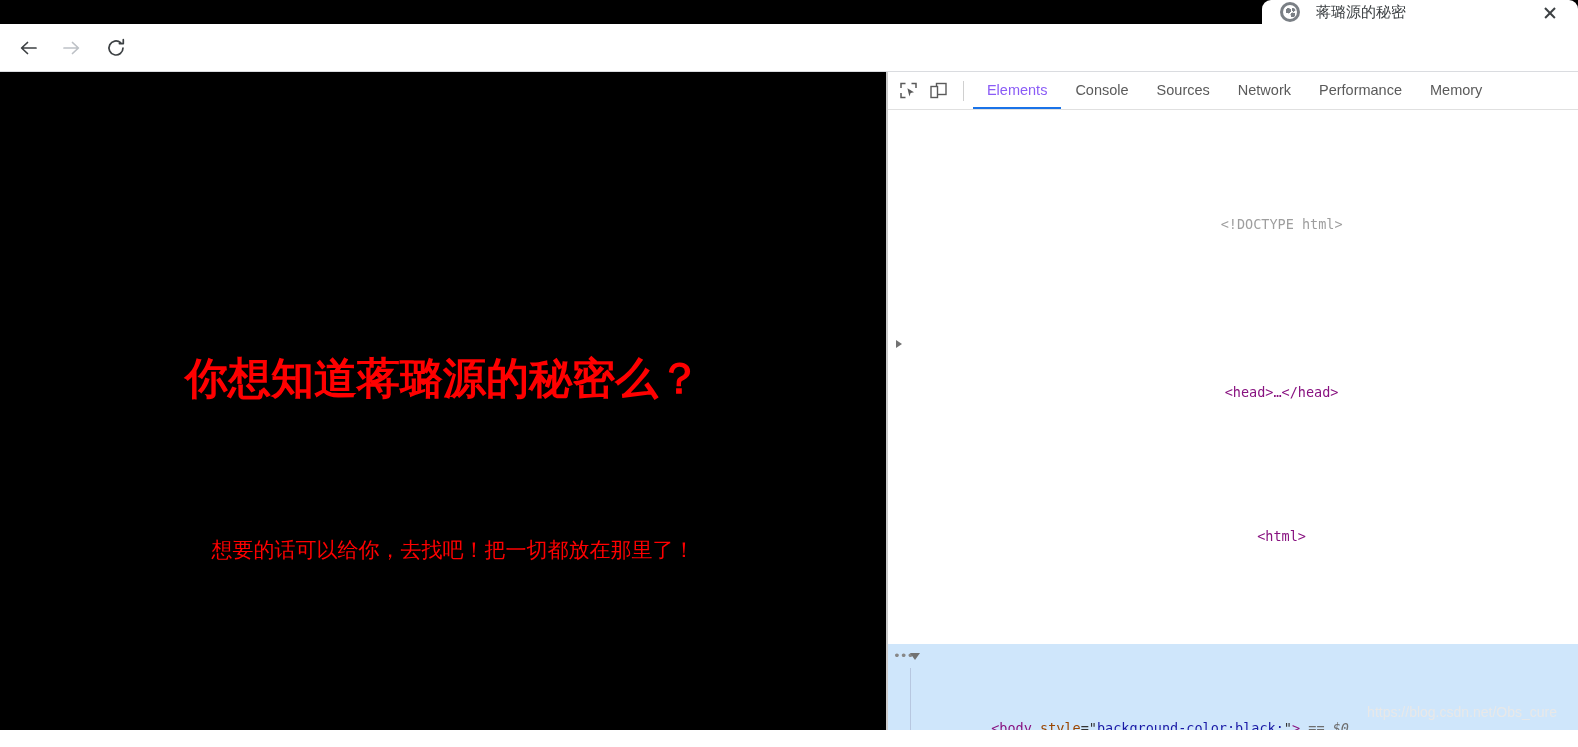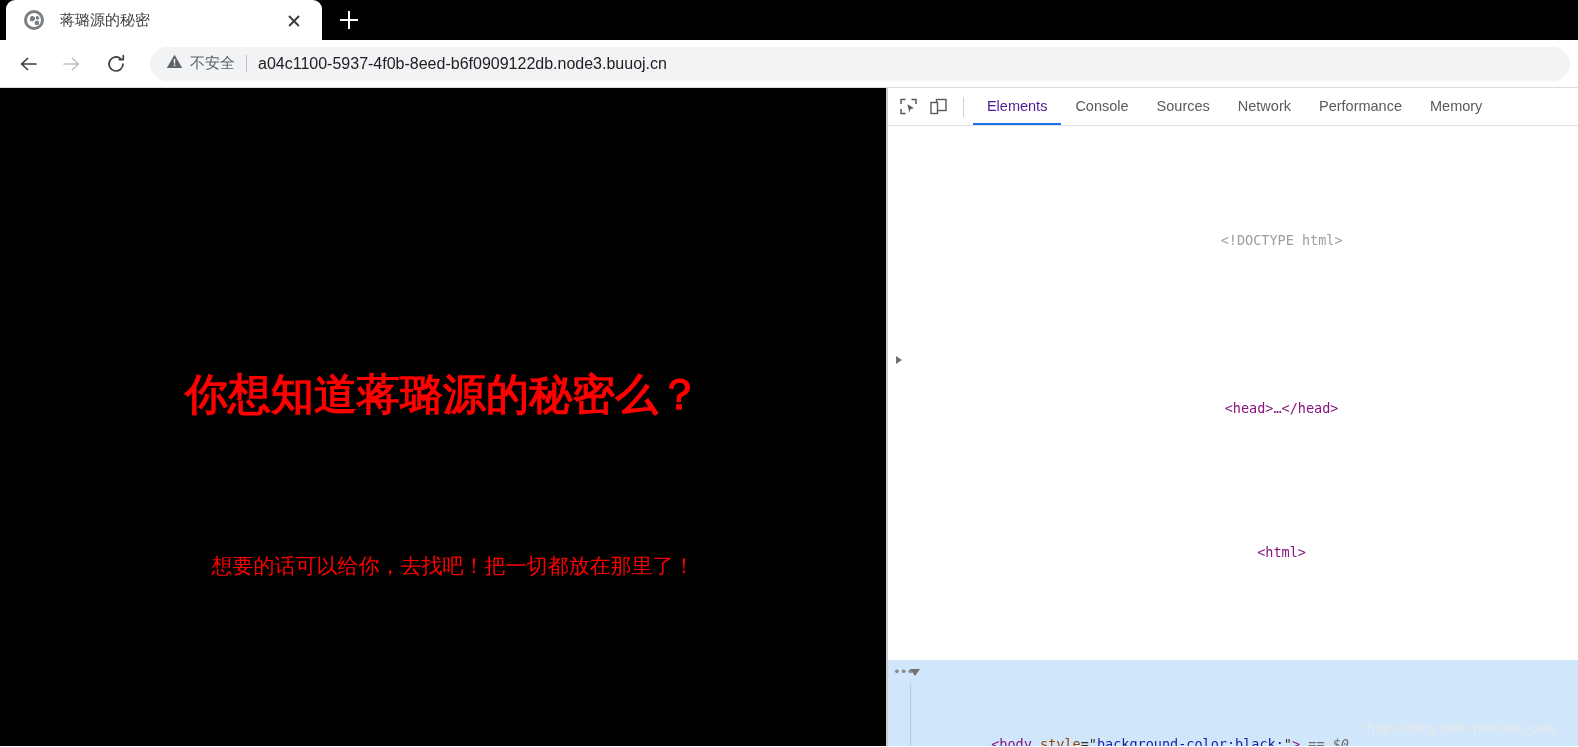--- a/index.html
+++ b/index.html
@@ -13,24 +13,25 @@
   
   #browser {
     position: relative;
     width: 1578px; height: 747px;
     background: #ffffff;
   }
 
   
   .tabstrip {
     position: relative;
-    height: 40px;
+    height: 24px;
     background: #000000;
     display: flex;
     align-items: flex-end;
+    flex-direction: column;
   }
   .tab {
     position: relative;
     width: 316px; height: 40px;
     background: #ffffff;
     border-radius: 9px 9px 0 0;
     display: flex;
     align-items: center;
     padding: 0 10px 0 18px;
     margin-left: 6px;
@@ -215,21 +216,21 @@
   .dt-tab {
     display: flex; align-items: center;
     padding: 0 14px;
     font-size: 14.5px;
     color: #5a5a5a;
     border-bottom: 2px solid transparent;
     white-space: nowrap;
     flex: 0 0 auto;
   }
   .dt-tab.active {
-    color: #4c1d95;
+    color: #8b5cf6;
     border-bottom-color: #1a73e8;
   }
 
   .dt-tree {
     flex: 1 1 auto;
     padding: 6px 0 0 0;
     font-family: "DejaVu Sans Mono", monospace;
     font-size: 13.5px;
     line-height: 24px;
     color: #333333;
@@ -316,32 +317,20 @@
         <path d="M3 11 H17 M11.5 5.5 L17.4 11 L11.5 16.5" fill="none" stroke="#bdc1c6" stroke-width="1.7" stroke-linecap="round" stroke-linejoin="round"></path>
       </svg>
     </div>
     <div class="nav-btn">
       <svg width="22" height="22" viewBox="0 0 22 22" aria-hidden="true">
         <path d="M18 11 A7 7 0 1 1 15.6 5.7" fill="none" stroke="#3c4043" stroke-width="1.7" stroke-linecap="round"></path>
         <path d="M18.3 2.7 L18.3 6.6 L14.4 6.6" fill="none" stroke="#3c4043" stroke-width="1.7" stroke-linecap="round" stroke-linejoin="round"></path>
       </svg>
     </div>
 
-    <div class="omnibox">
-      <span class="warn-icon">
-        <svg width="17" height="17" viewBox="0 0 17 17" aria-hidden="true">
-          <path d="M8.5 1.8 L16.2 15 H0.8 Z" fill="#5f6368"></path>
-          <rect x="7.8" y="6" width="1.4" height="4.6" fill="#ffffff"></rect>
-          <rect x="7.8" y="11.6" width="1.4" height="1.5" fill="#ffffff"></rect>
-        </svg>
-      </span>
-      <span class="not-secure">不安全</span>
-      <span class="omni-sep"></span>
-      <span class="omni-url">a04c1100-5937-4f0b-8eed-b6f0909122db.node3.buuoj.cn</span>
-    </div>
   </div>
 
   <div class="split">
 
     <div class="page">
       <div class="page-h1">你想知道蒋璐源的秘密么？</div>
       <div class="page-p">想要的话可以给你，去找吧！把一切都放在那里了！</div>
     </div>
 
     <div class="devtools">

